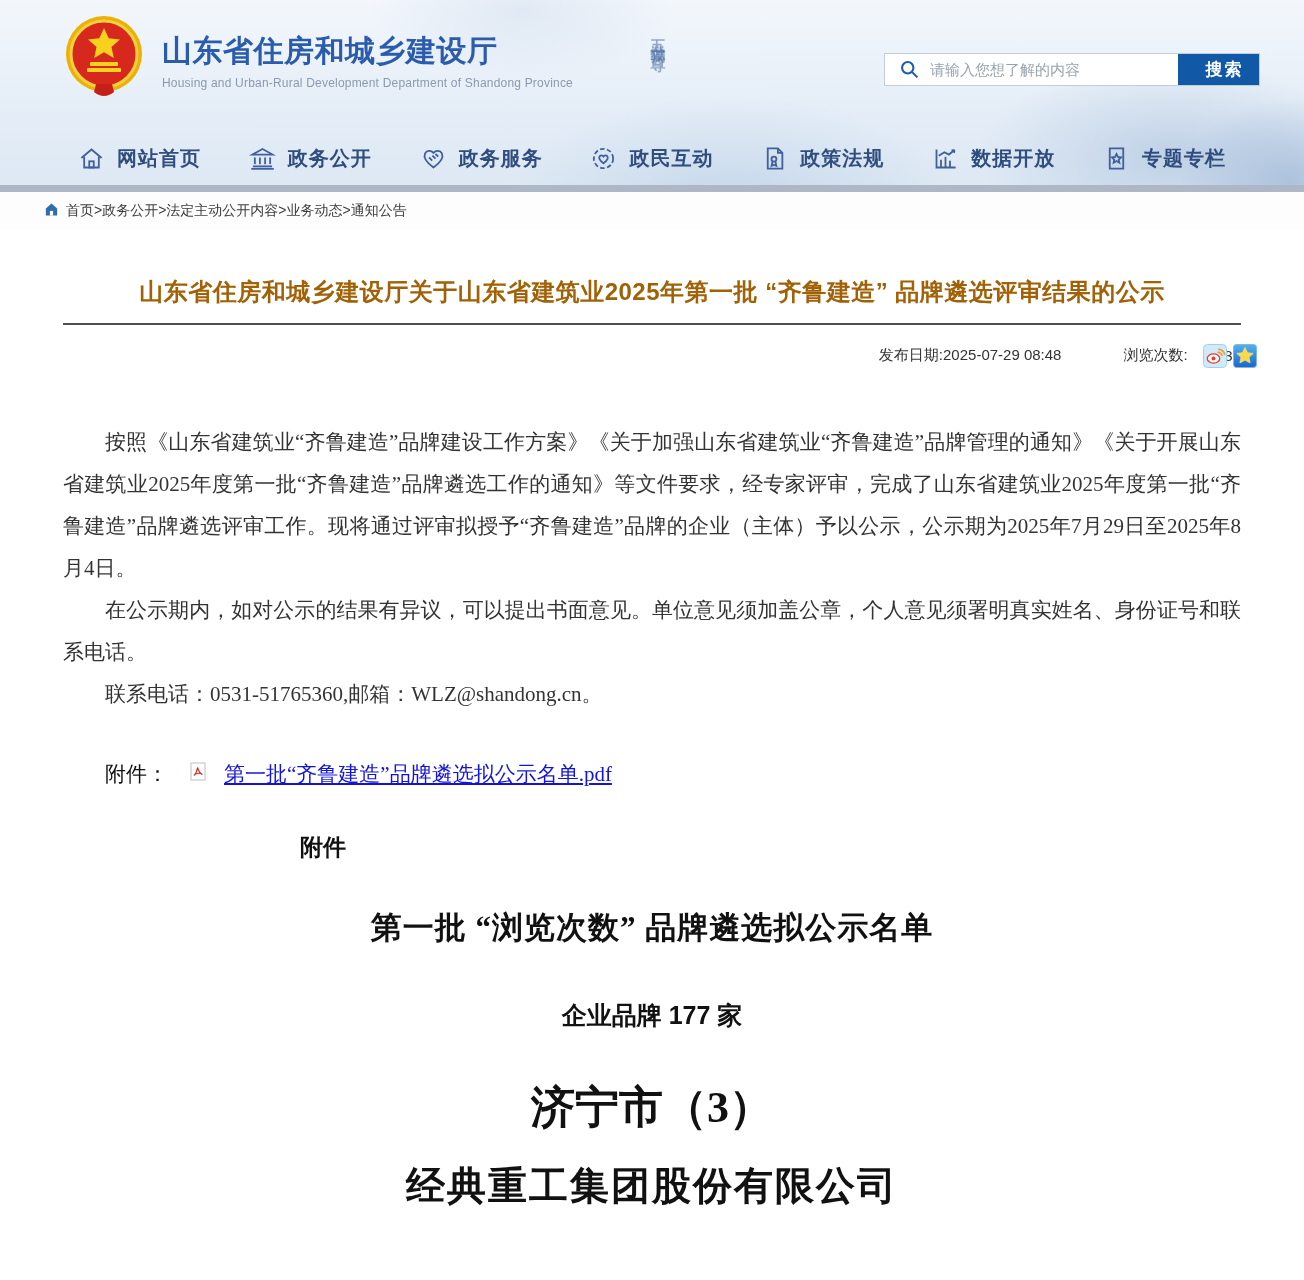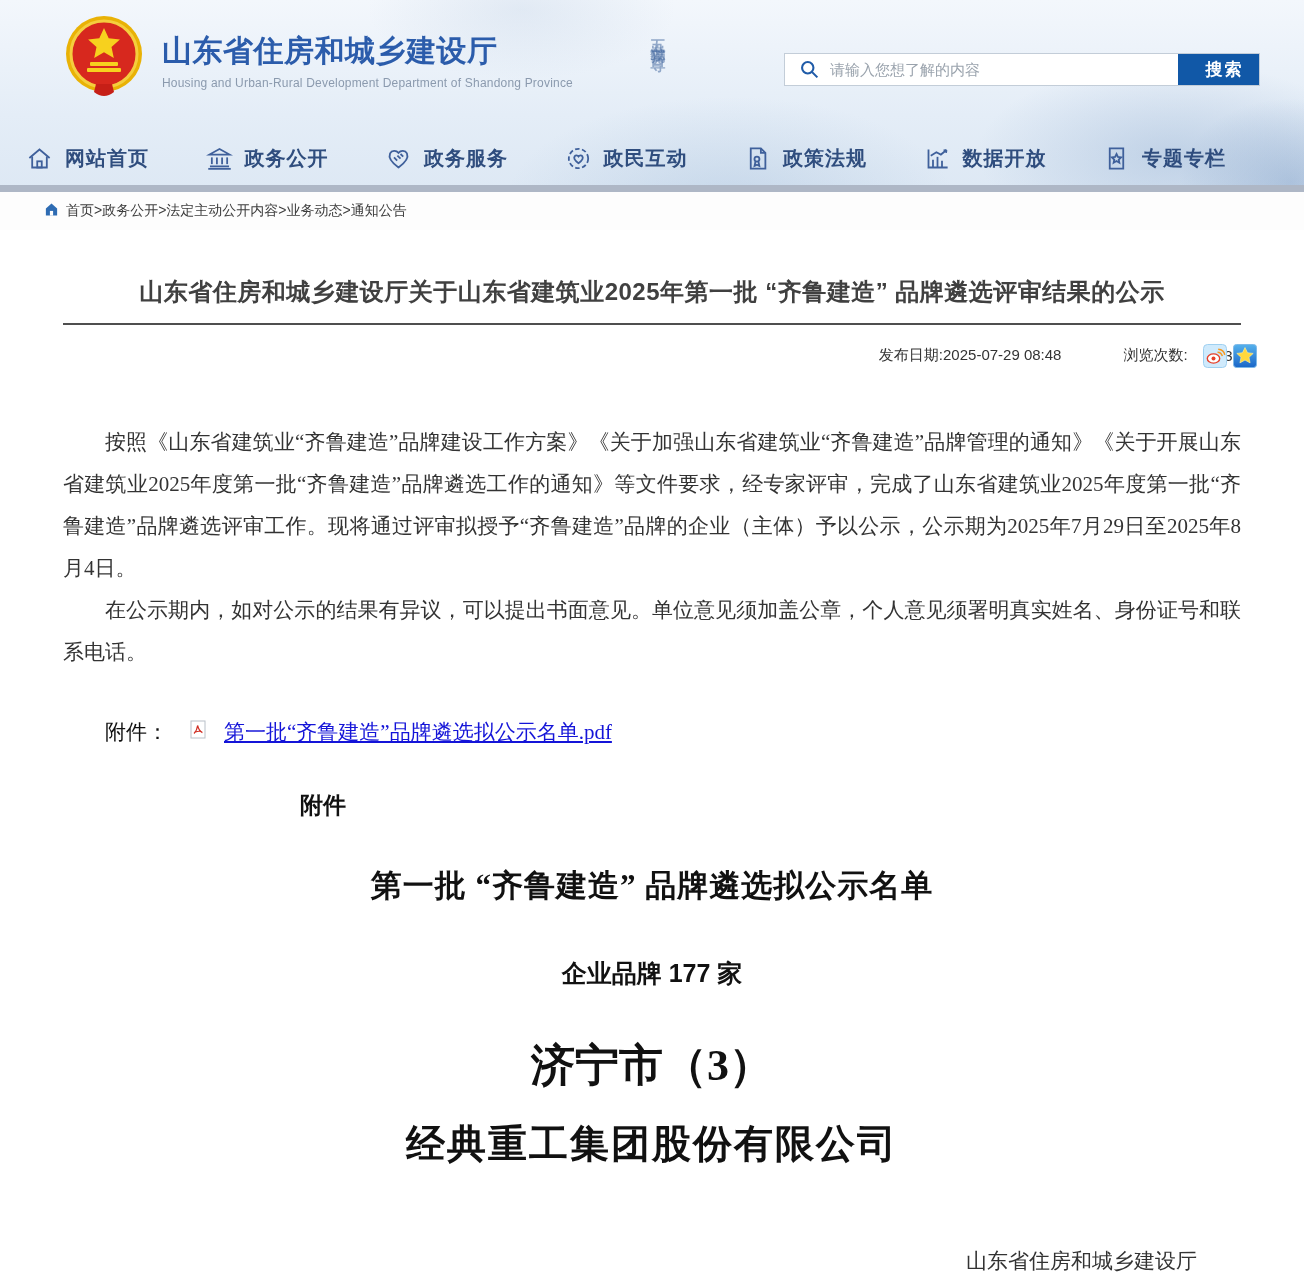--- a/index.html
+++ b/index.html
@@ -32,59 +32,59 @@
   }
   .emblem { position:absolute; left:64px; top:14px; width:80px; height:84px; }
   .org-titles { position:absolute; left:162px; top:34px; }
   .org-cn {
     font-size: 30px; font-weight: bold; color: #2b5cab;
     letter-spacing: 0.5px; line-height: 34px;
   }
   .org-en { font-size: 12px; color: #8b9aae; margin-top: 8px; letter-spacing: 0.2px; }
   .search-box {
     position:absolute; right:44px; top:53px;
-    width: 476px; height: 33px;
+    width: 376px; height: 33px;
     display:flex; align-items:stretch;
     background:#fff; border:1px solid #c3cdd8;
   }
   .search-icon-wrap { display:flex; align-items:center; padding:0 10px 0 14px; }
   .search-input {
     flex:1; border:none; outline:none; font-size:15px; color:#333;
     font-family:"Liberation Sans",sans-serif; background:transparent;
   }
   .search-input::placeholder { color:#9aa3ad; }
   .search-btn {
     width:81px; border:none; background:#1158a7; color:#fff;
     font-size:17px; font-weight:bold; cursor:pointer; letter-spacing:2px;
     font-family:"Liberation Sans",sans-serif;
     padding-left:12px;
   }
   
   .nav {
     position:absolute; left:0; right:0; bottom:7px; height:54px;
     display:flex; align-items:center; justify-content:space-between;
-    padding: 0 78px 0 26px;
+    padding: 0 78px 0 78px;
   }
   .nav-item { display:flex; align-items:center; gap:12px; cursor:pointer; }
   .nav-item .lbl { font-size:20px; font-weight:bold; color:#2f4d7e; letter-spacing:1px; }
   .nav-item svg { display:block; }
   .gray-strip { position:absolute; left:0; right:0; bottom:0; height:7px; background:#aeb7c6; }
   
   .breadcrumb {
     height: 38px; background:#fdfdfd;
     display:flex; align-items:center; gap:7px;
     padding-left: 44px;
     font-size: 14px; color:#3c3c3c;
   }
   
   .content { padding: 0 63px; position:relative; }
   .article-title {
     margin-top: 46px;
     text-align:center;
-    font-size: 24px; font-weight: bold; color:#404040;
+    font-size: 24px; font-weight: bold; color:#a16207;
     letter-spacing: 0.5px;
   }
   .title-rule { border:none; border-top:2px solid #4f4f4f; margin-top:15px; }
   .meta-row {
     margin-top: 21px; position:relative;
     display:flex; justify-content:flex-end; align-items:center;
     font-size: 15px; color:#333;
   }
   .meta-date { margin-right: 62px; }
   .meta-views-label { margin-right: 20px; }
@@ -285,36 +285,37 @@
           <rect x="0.5" y="0.5" width="23" height="23" rx="3" fill="url(#qz)" stroke="#7db9e8"></rect>
           <path d="M12 3.5 l2.5 5.2 5.7 .7 -4.2 3.9 1.1 5.6 -5.1-2.8 -5.1 2.8 1.1-5.6 -4.2-3.9 5.7-.7 Z" fill="#ffd83d" stroke="#fff1a8" stroke-width="0.6"></path>
         </svg>
       </span>
     </span>
   </div>
 
   <div class="article-body">
     <p>按照《山东省建筑业“齐鲁建造”品牌建设工作方案》《关于加强山东省建筑业“齐鲁建造”品牌管理的通知》《关于开展山东省建筑业2025年度第一批“齐鲁建造”品牌遴选工作的通知》等文件要求，经专家评审，完成了山东省建筑业2025年度第一批“齐鲁建造”品牌遴选评审工作。现将通过评审拟授予“齐鲁建造”品牌的企业（主体）予以公示，公示期为2025年7月29日至2025年8月4日。</p>
     <p>在公示期内，如对公示的结果有异议，可以提出书面意见。单位意见须加盖公章，个人意见须署明真实姓名、身份证号和联系电话。</p>
+    <p>联系电话：0531-51765360,邮箱：WLZ@shandong.cn。</p>
   </div>
 
   <div class="attachment-row">
     <span>附件：</span>
     <span class="pdf-ic">
       <svg width="16" height="19" viewBox="0 0 16 19">
         <rect x="1" y="1" width="14" height="17" fill="#ffffff" stroke="#b9c0c8"></rect>
         <path d="M4 13.5 C6.2 11.5 7.2 8.5 7.6 5.5 C8.6 9.5 10.2 11.5 12.4 12.6 M5.5 12 C8 11 10 11 12 11.8" fill="none" stroke="#d03025" stroke-width="1.2"></path>
       </svg>
     </span>
     <a class="attachment-link">第一批“齐鲁建造”品牌遴选拟公示名单.pdf</a>
   </div>
 
   <div class="preview">
     <div class="pv-label">附件</div>
-    <div class="pv-title">第一批 “齐鲁建造” 品牌遴选拟公示名单</div>
+    <div class="pv-title">第一批 “浏览次数” 品牌遴选拟公示名单</div>
     <div class="pv-count">企业品牌 177 家</div>
     <div class="pv-city">济宁市（3）</div>
     <div class="pv-company">经典重工集团股份有限公司</div>
     <div class="sign-block">
       <div class="sign-org">山东省住房和城乡建设厅</div>
 
     </div>
   </div>
 </div>
 

